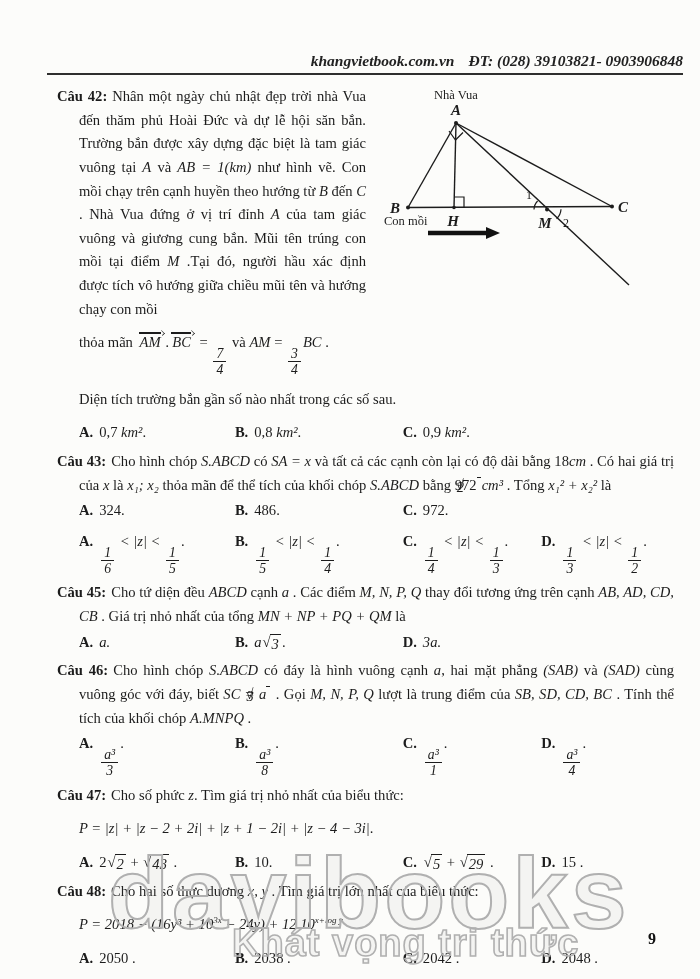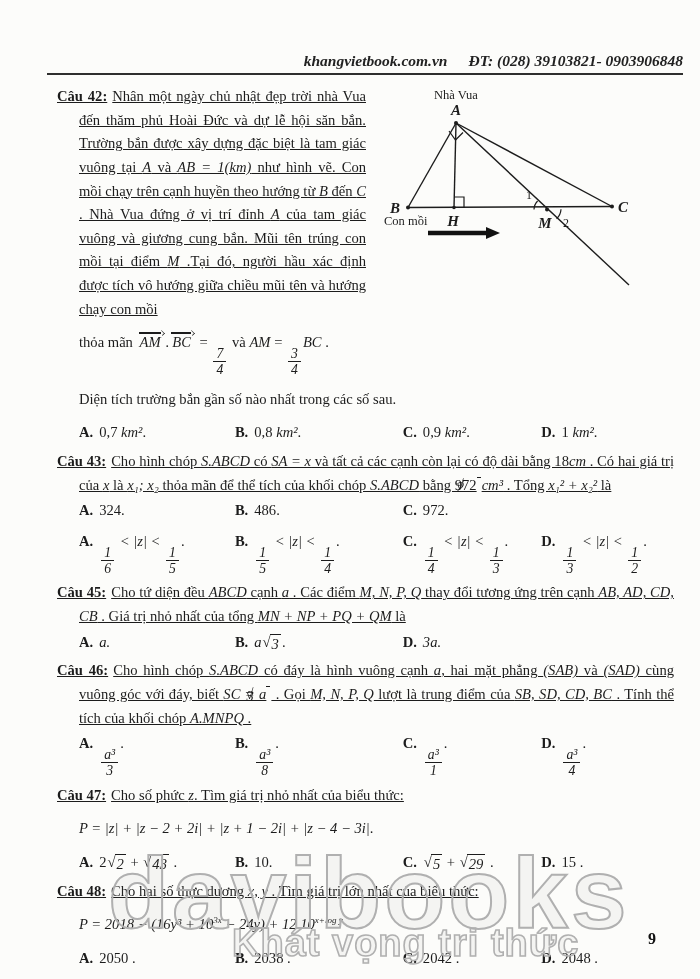--- a/index.html
+++ b/index.html
@@ -7,25 +7,25 @@
     width:700px;height:979px;position:relative;background:#fcfcfa;
     font-family:"Liberation Serif",serif;color:#1c1c1c;overflow:hidden;
     box-sizing:border-box;padding-top:52px;
   }
   
   .header{
     margin:0 17px 10px 47px;text-align:right;
     font-weight:bold;font-style:italic;font-size:15.5px;
     border-bottom:2.5px solid #2e2e2e;padding-bottom:3px;color:#222;
   }
-  .header .hd-phone{margin-left:21px;font-family:Liberation Serif, serif;}
+  .header .hd-phone{margin-left:14px;font-family:Liberation Serif, serif;}
   
   .content{padding:0 26px 0 57px;font-size:14.6px;line-height:1.62;}
   .q{display:flow-root;margin:0 0 2px 0;}
-  .q-para{margin:0;text-align:justify;text-indent:-22px;padding-left:22px;text-decoration:underline;}
+  .q-para{margin:0;text-align:justify;text-indent:-22px;padding-left:22px;}
   .q-label{font-weight:bold;margin-right:5px;white-space:nowrap;}
   .q-line{margin:10px 0;padding-left:22px;}
   .mi{font-style:italic;}
   .tx{font-style:normal;}
   
   .frac{display:inline-flex;flex-direction:column;align-items:center;
     vertical-align:-0.78em;line-height:1.12;font-style:italic;margin:0 2px;font-size:0.94em;}
   .frac .num{padding:0 3px;border-bottom:1.3px solid #1c1c1c;}
   .frac .den{padding:0 3px;}
   
@@ -114,21 +114,20 @@
             <span class="den">4</span>
           </span><span class="tx"> và </span><span class="mi">AM</span><span class="tx"> = </span><span class="frac">
             <span class="num">3</span>
             <span class="den">4</span>
           </span><span class="mi">BC</span><span class="tx"> .</span></p>
       <p class="q-line">Diện tích trường bắn gần số nào nhất trong các số sau.</p>
       <div class="opts">
           <span class="opt"><b class="opt-label">A.</b><span class="tx">0,7 </span><span class="mi">km²</span><span class="tx">.</span></span>
           <span class="opt"><b class="opt-label">B.</b><span class="tx">0,8 </span><span class="mi">km²</span><span class="tx">.</span></span>
           <span class="opt"><b class="opt-label">C.</b><span class="tx">0,9 </span><span class="mi">km²</span><span class="tx">.</span></span>
-          <span class="opt"><b class="opt-label">D.</b><span class="tx">1 </span><span class="mi">km²</span><span class="tx">.</span></span>
         </div>
     </div>
 
     <div class="q">
       <p class="q-para"><b class="q-label">Câu 43:</b><span><span class="tx">Cho hình chóp </span><span class="mi">S.ABCD</span><span class="tx"> có </span><span class="mi">SA = x</span><span class="tx"> và tất cả các cạnh còn lại có độ dài bằng 18</span><span class="mi">cm</span><span class="tx"> . Có hai giá trị của </span><span class="mi">x</span><span class="tx"> là </span><span class="mi">x₁; x₂</span><span class="tx"> thỏa mãn để thể tích của khối chóp </span><span class="mi">S.ABCD</span><span class="tx"> bằng 972</span><span class="sqrt">
               <span class="rsign">√</span>
               <span class="rbody">2</span>
             </span><span class="mi">cm³</span><span class="tx"> . Tổng </span><span class="mi">x₁² + x₂²</span><span class="tx"> là</span></span></p>
       <div class="opts">
           <span class="opt"><b class="opt-label">A.</b><span class="tx">324.</span></span>

